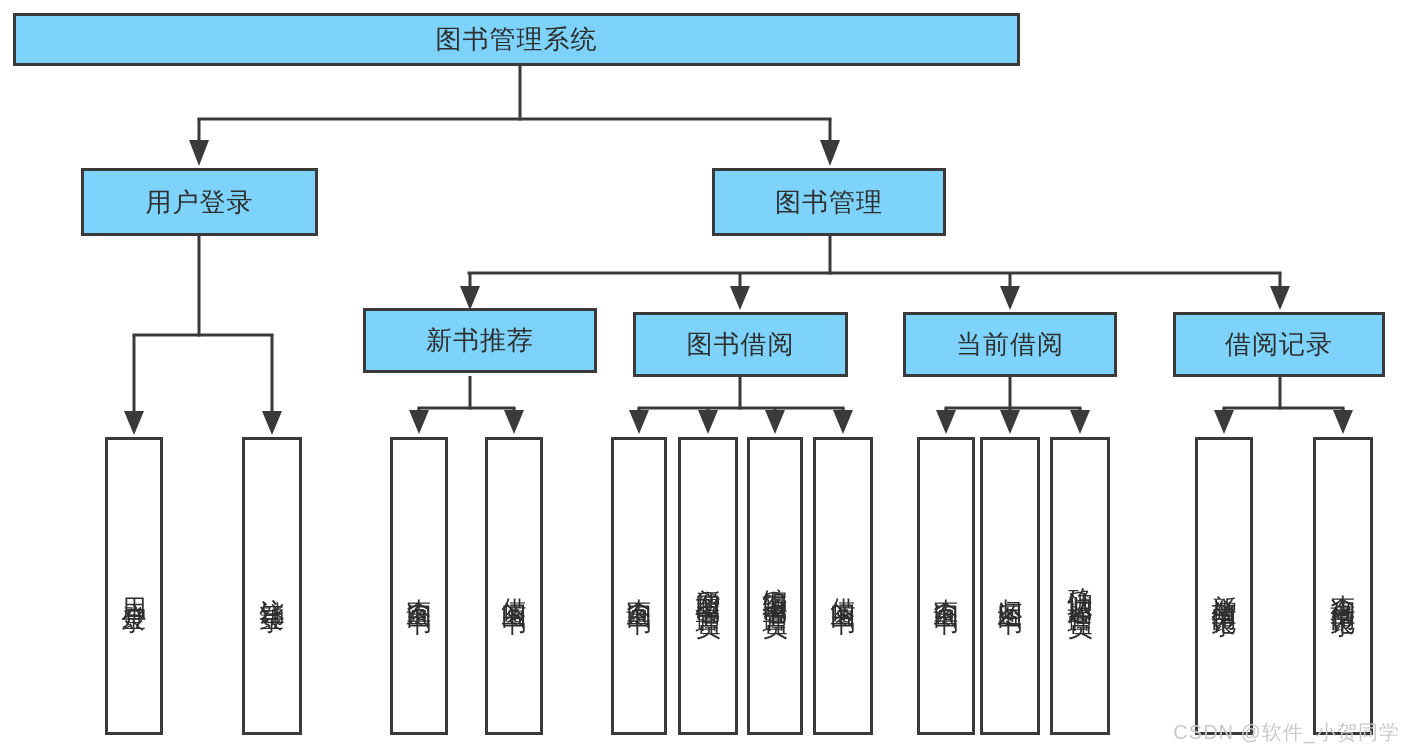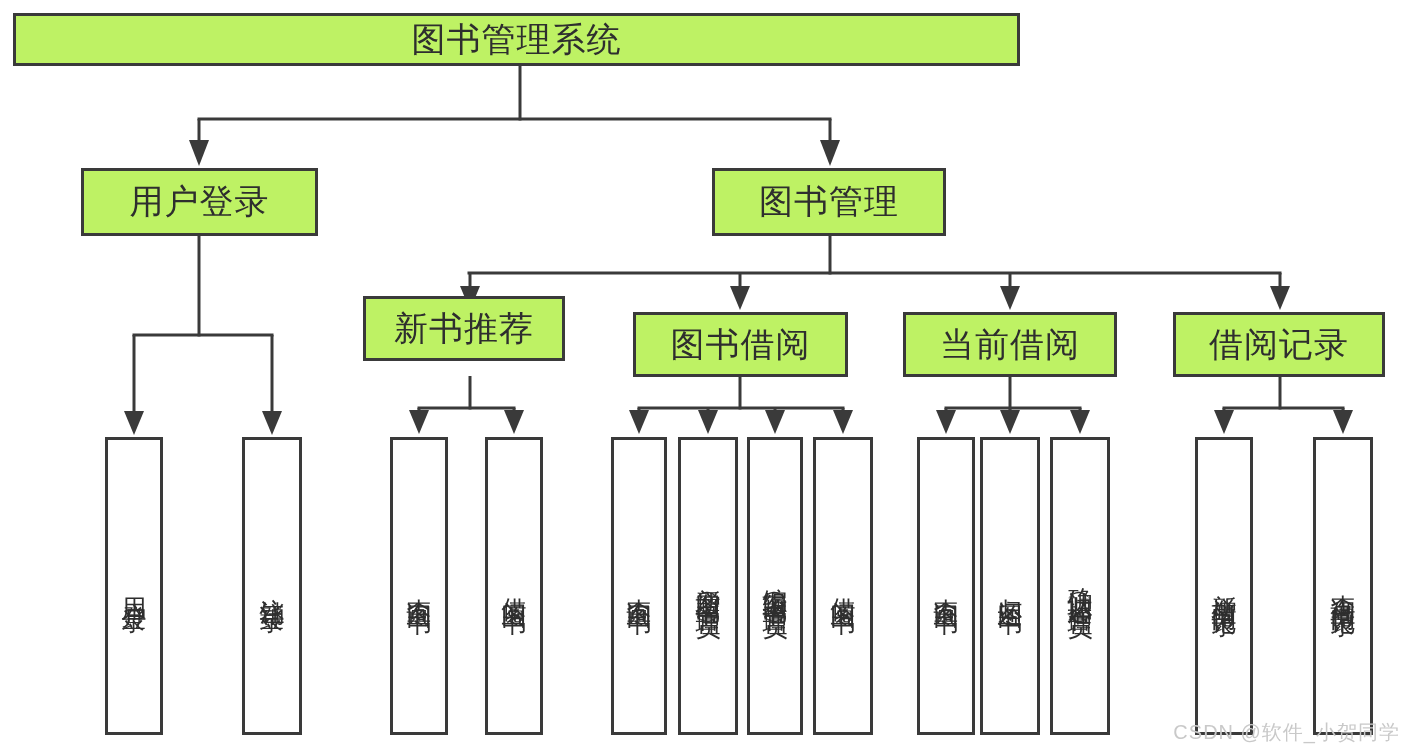--- a/index.html
+++ b/index.html
@@ -13,26 +13,26 @@
   }
   #connectors {
     position: absolute;
     left: 0; top: 0;
     width: 1405px; height: 747px;
     z-index: 1;
   }
   .hbox {
     position: absolute;
     box-sizing: border-box;
-    background: #bef264;
+    background: #7dd3fc;
     border: 3px solid #3a3a3a;
     display: flex;
     align-items: center;
     justify-content: center;
-    font-size: 34px;
+    font-size: 26px;
     color: #2e2e2e;
     letter-spacing: 1px;
     z-index: 2;
     white-space: nowrap;
   }
   .vbox {
     position: absolute;
     top: 437px;
     height: 298px;
     box-sizing: border-box;
@@ -138,21 +138,21 @@
       <polygon points="1214,410 1234,410 1224,434"></polygon>
       <polygon points="1333,410 1353,410 1343,434"></polygon>
     </g>
   </svg>
 
   <div class="hbox" style="left:13px; top:13px; width:1007px; height:53px;">图书管理系统</div>
 
   <div class="hbox" style="left:81px; top:168px; width:237px; height:68px;">用户登录</div>
   <div class="hbox" style="left:712px; top:168px; width:234px; height:68px;font-family:Liberation Mono, monospace;">图书管理</div>
 
-  <div class="hbox" style="left:363px; top:296px; width:202px; height:65px;">新书推荐</div>
+  <div class="hbox" style="left:363px; top:308px; width:234px; height:65px;">新书推荐</div>
   <div class="hbox" style="left:903px; top:312px; width:214px; height:65px;">当前借阅</div>
   <div class="hbox" style="left:633px; top:312px; width:215px; height:65px;">图书借阅</div>
   <div class="hbox" style="left:1173px; top:312px; width:212px; height:65px;">借阅记录</div>
 
   <div class="vbox" style="left:105px; width:58px;">
     <span>用户登录</span>
   </div>
   <div class="vbox" style="left:242px; width:60px;">
     <span>注销登录</span>
   </div>

